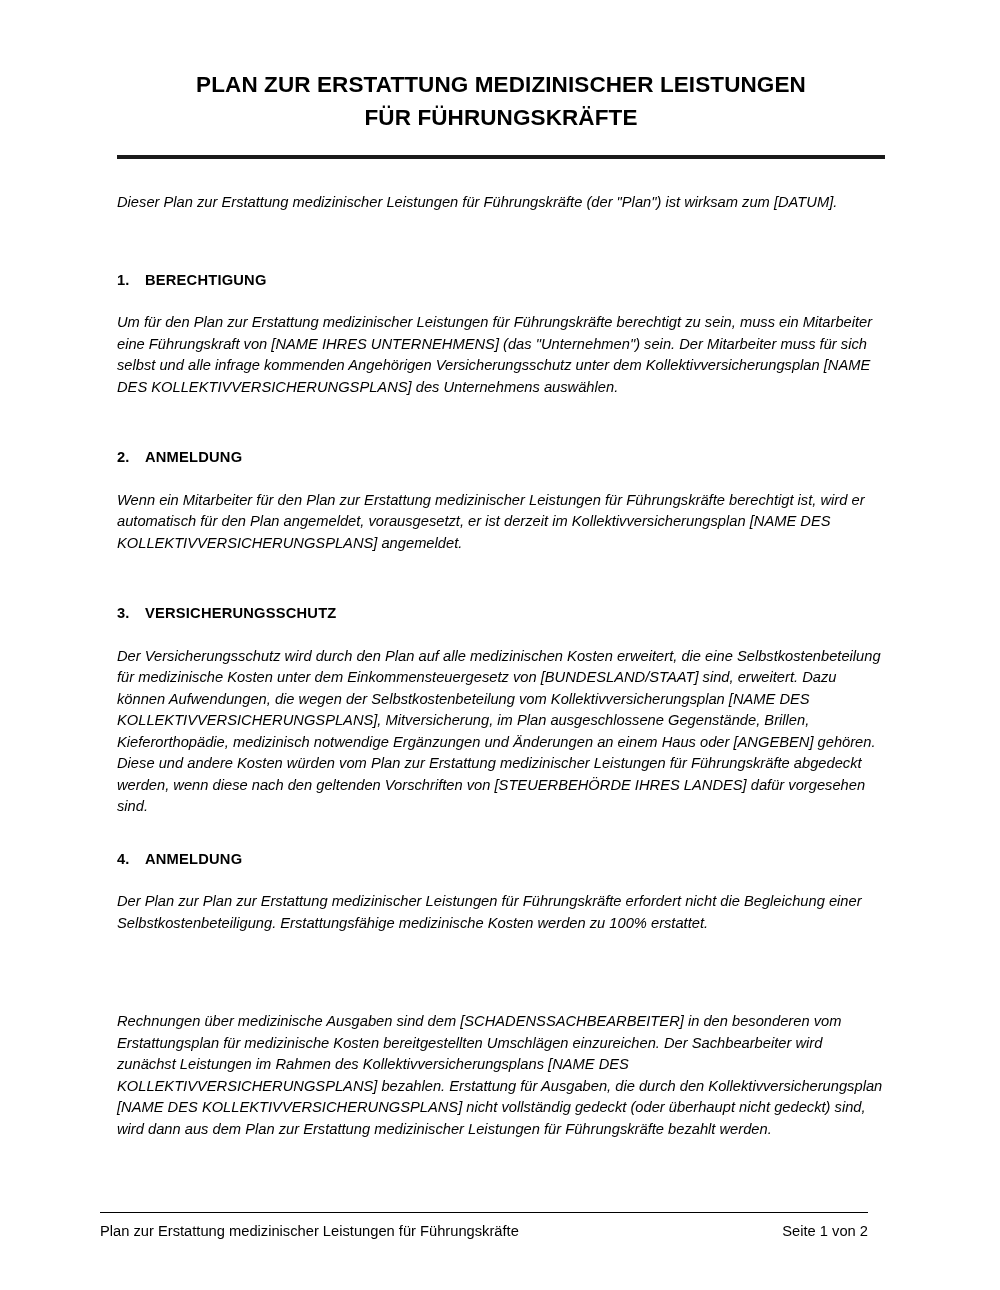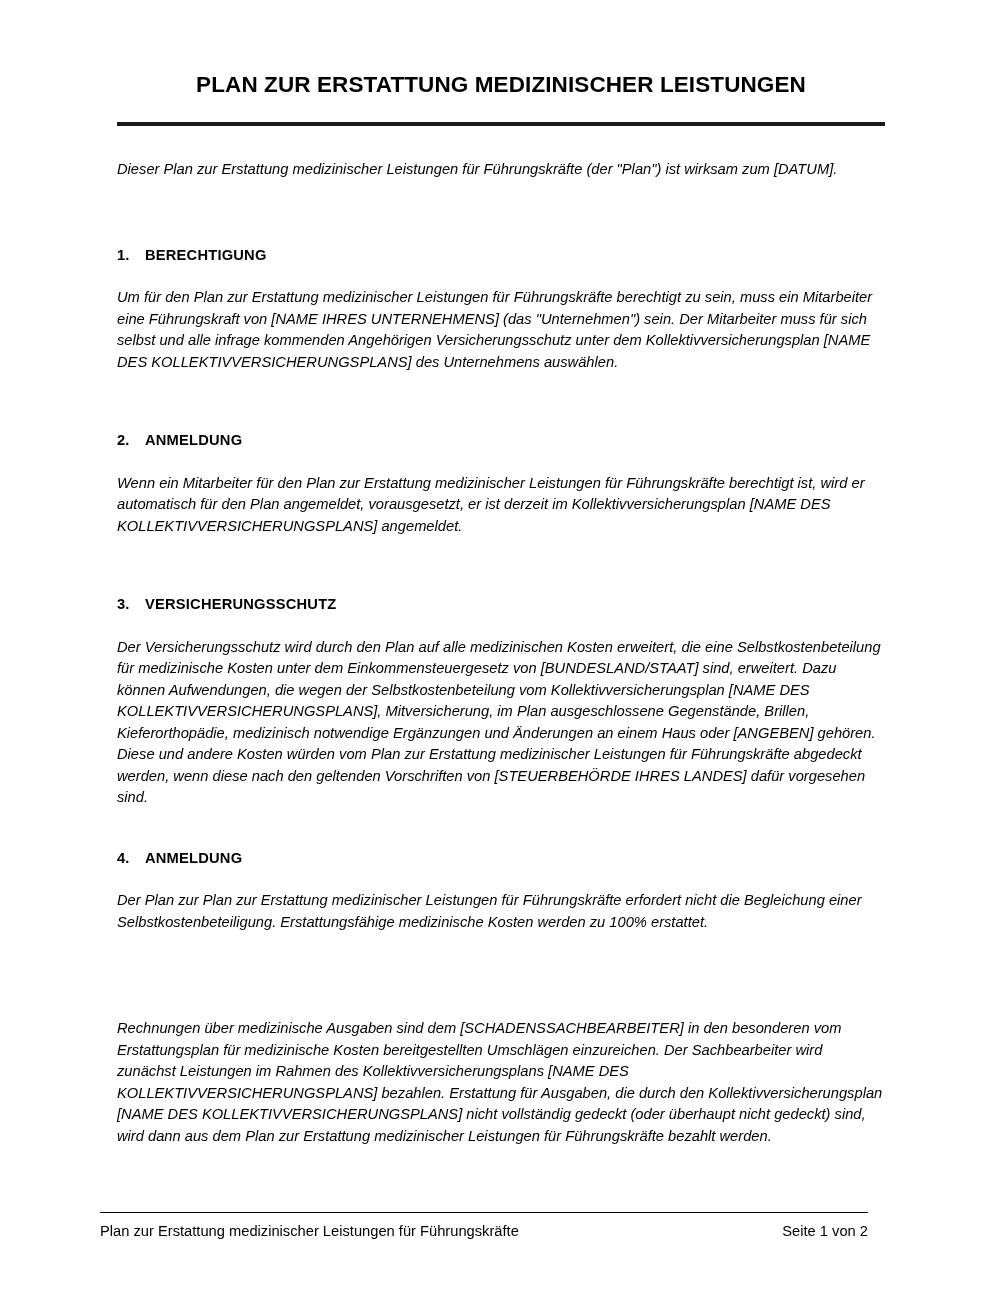--- a/index.html
+++ b/index.html
@@ -51,21 +51,21 @@
     line-height: 21.5px;
     text-align: left;
     font-style: italic;
   }
   .intro {
     margin-top: 33px;
   }
 
   
   .section {
-    margin-top: 13px;
+    margin-top: 5px;
   }
   .section-heading {
     display: block;
     font-size: 14.7px;
     line-height: 21.5px;
     font-weight: bold;
     letter-spacing: 0.2px;
   }
   .section-heading .num {
     display: inline-block;
@@ -102,20 +102,21 @@
 </style>
 </head>
 <body>
 
 <div class="page">
 
   <div class="content">
 
     <h1 class="doc-title">
       <span>PLAN ZUR ERSTATTUNG MEDIZINISCHER LEISTUNGEN</span><br>
+      <span>FÜR FÜHRUNGSKRÄFTE</span>
     </h1>
 
     <hr class="title-rule">
 
     <p class="para intro">Dieser Plan zur Erstattung medizinischer Leistungen für Führungskräfte (der "Plan") ist wirksam zum [DATUM].</p>
 
     <div class="gap-large"></div>
     <div class="section">
       <span class="section-heading">
         <span class="num">1.</span><span>BERECHTIGUNG</span>

